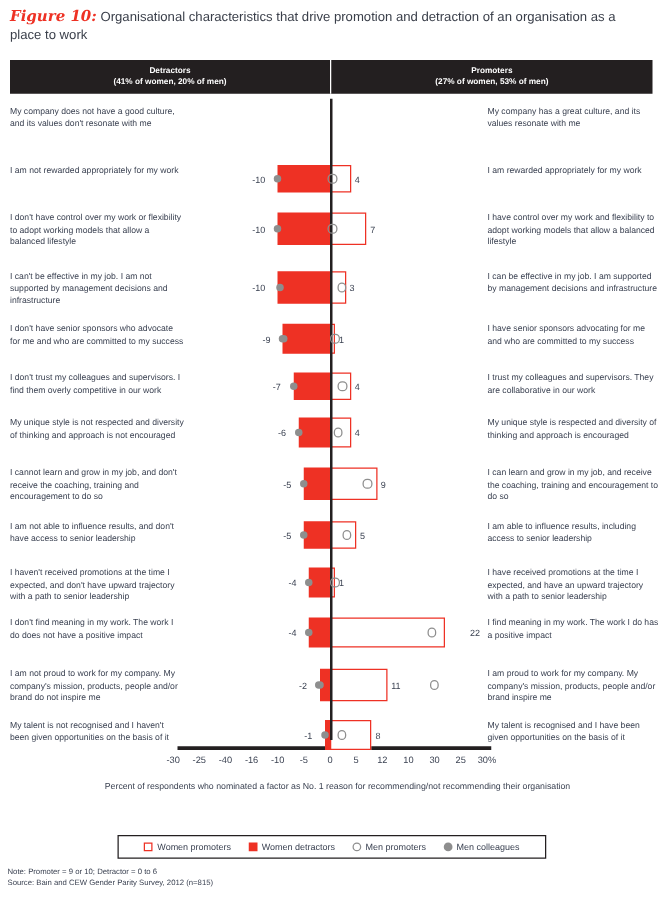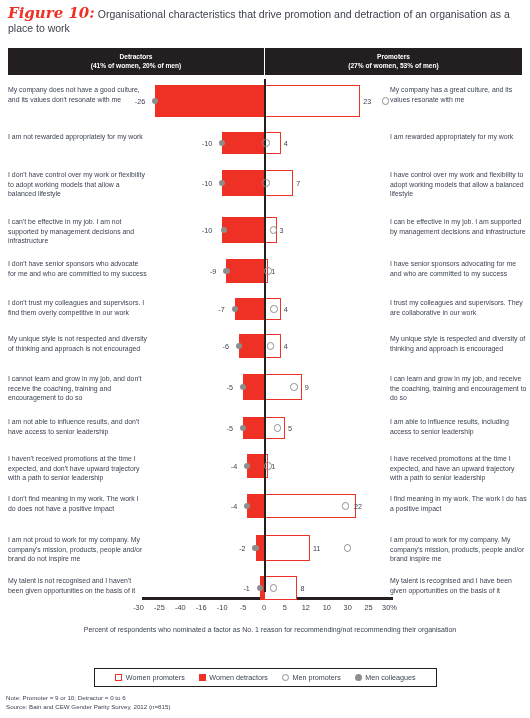--- a/index.html
+++ b/index.html
@@ -21,21 +21,21 @@
     padding: 6px 12px 0 8px;
     font-size: 10.5px;
     line-height: 14px;
     color: #3a3f4a;
   }
   .fig-label {
     color: #ee3124;
     font-family: "DejaVu Serif", serif;
     font-style: italic;
     font-weight: bold;
-    font-size: 15px;
+    font-size: 12px;
     margin-top: 33px;
   }
 
   
   .header-bar {
     position: absolute;
     left: 8px;
     top: 48px;
     width: 514px;
     height: 27px;
@@ -223,28 +223,20 @@
     <span class="hc-sub">(27% of women, 53% of men)</span>
   </div>
 </div>
 
 <div class="chart-area">
   <div class="zero-line"></div>
   <div id="rows-container">
       <div class="row" style="top: 6px; height: 40px;">
         <div class="lbl left" style="top: 0px;">My company does not have a good culture, and its values don't resonate with me</div>
         <div class="lbl right" style="top: 0px;">My company has a great culture, and its values resonate with me</div>
-        <div class="plot" style="height: 40px;">
-          <div class="bar-pos" style="left: 124px; top: 0px; width: 96.2167px; height: 32px;"></div>
-          <div class="bar-neg" style="left: 15.2333px; top: 0px; width: 108.767px; height: 32px;"></div>
-          <div class="val" style="left: -12.7667px; top: 11.5px; width: 18px; text-align: right;">-26</div>
-          <div class="val" style="left: 223.217px; top: 11.5px;">23</div>
-          <div class="dot-men-det" style="left: 12.0333px; top: 12.8px;"></div>
-          <div class="dot-men-pro" style="left: 241.617px; top: 12.3px;"></div>
-        </div>
       </div>
       <div class="row" style="top: 53px; height: 30px;">
         <div class="lbl left" style="top: 0px;">I am not rewarded appropriately for my work</div>
         <div class="lbl right" style="top: 0px;">I am rewarded appropriately for my work</div>
         <div class="plot" style="height: 30px;">
           <div class="bar-pos" style="left: 124px; top: 0px; width: 16.7333px; height: 22px;"></div>
           <div class="bar-neg" style="left: 82.1667px; top: 0px; width: 41.8333px; height: 22px;"></div>
           <div class="val" style="left: 54.1667px; top: 6.5px; width: 18px; text-align: right;">-10</div>
           <div class="val" style="left: 143.733px; top: 6.5px;">4</div>
           <div class="dot-men-det" style="left: 78.9667px; top: 7.8px;"></div>
@@ -347,21 +339,21 @@
           <div class="dot-men-pro" style="left: 124.483px; top: 8.3px;"></div>
         </div>
       </div>
       <div class="row" style="top: 415px; height: 34px;">
         <div class="lbl left" style="top: 0px;">I don't find meaning in my work. The work I do does not have a positive impact</div>
         <div class="lbl right" style="top: 0px;">I find meaning in my work. The work I do has a positive impact</div>
         <div class="plot" style="height: 34px;">
           <div class="bar-pos" style="left: 124px; top: 0px; width: 92.0333px; height: 24px;"></div>
           <div class="bar-neg" style="left: 107.267px; top: 0px; width: 16.7333px; height: 24px;"></div>
           <div class="val" style="left: 79.2667px; top: 7.5px; width: 18px; text-align: right;">-4</div>
-          <div class="val" style="left: 214px; top: 7.5px;">22</div>
+          <div class="val" style="left: 236px; top: 7.5px;">22</div>
           <div class="dot-men-det" style="left: 104.067px; top: 8.8px;"></div>
           <div class="dot-men-pro" style="left: 201.875px; top: 8.3px;"></div>
         </div>
       </div>
       <div class="row" style="top: 456px; height: 38px;">
         <div class="lbl left" style="top: 0px;">I am not proud to work for my company. My company's mission, products, people and/or brand do not inspire me</div>
         <div class="lbl right" style="top: 0px;">I am proud to work for my company. My company's mission, products, people and/or brand inspire me</div>
         <div class="plot" style="height: 38px;">
           <div class="bar-pos" style="left: 124px; top: 0px; width: 46.0167px; height: 26px;"></div>
           <div class="bar-neg" style="left: 115.633px; top: 0px; width: 8.36667px; height: 26px;"></div>

